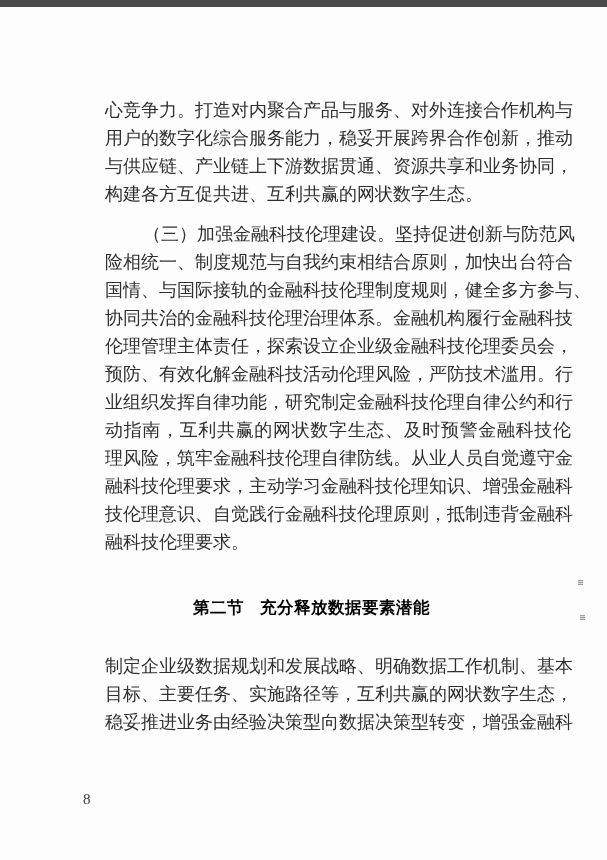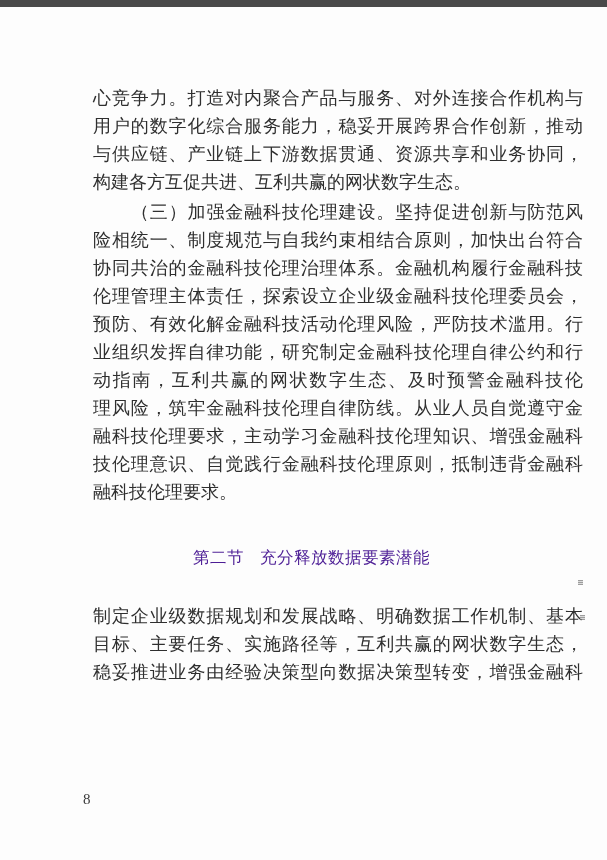--- a/index.html
+++ b/index.html
@@ -28,21 +28,21 @@
     background: #4a4a4a;
   }
   
   .content {
     position: absolute;
     top: 84px;
     left: 93px;
     width: 490px;
     color: #2f2f2f;
   }
-  .para { margin: 0; padding: 0; }
+  .para { margin: 12px; padding: 0; }
   .para-2 { margin-top: 2px; }
   .ln {
     height: 28px;
     line-height: 28px;
     font-size: 18px;
     letter-spacing: 0;
     white-space: nowrap;
     text-align: justify;
     text-align-last: justify;
     text-justify: inter-character;
@@ -54,23 +54,23 @@
     white-space: normal;
   }
   
   .ln.ind { text-indent: 38px; }
   .heading {
     margin-top: 38px;
     height: 28px;
     line-height: 28px;
     padding-left: 100px;
     font-size: 16.5px;
-    font-weight: normal;
+    font-weight: bold;
     letter-spacing: 0.5px;
-    color: #4c1d95;
+    color: #000000;
     white-space: nowrap;
   }
   .heading .ht { margin-left: 16px; }
   .para-3 { margin-top: 30px; }
   .page-number {
     position: absolute;
     left: 83px;
     top: 791px;
     font-size: 15px;
     color: #3a3a3a;
@@ -98,20 +98,21 @@
     <div class="para">
       <div class="ln">心竞争力。打造对内聚合产品与服务、对外连接合作机构与</div>
       <div class="ln">用户的数字化综合服务能力，稳妥开展跨界合作创新，推动</div>
       <div class="ln">与供应链、产业链上下游数据贯通、资源共享和业务协同，</div>
       <div class="ln end">构建各方互促共进、互利共赢的网状数字生态。</div>
     </div>
 
     <div class="para para-2">
       <div class="ln ind">（三）加强金融科技伦理建设。坚持促进创新与防范风</div>
       <div class="ln">险相统一、制度规范与自我约束相结合原则，加快出台符合</div>
+      <div class="ln">国情、与国际接轨的金融科技伦理制度规则，健全多方参与、</div>
       <div class="ln">协同共治的金融科技伦理治理体系。金融机构履行金融科技</div>
       <div class="ln">伦理管理主体责任，探索设立企业级金融科技伦理委员会，</div>
       <div class="ln">预防、有效化解金融科技活动伦理风险，严防技术滥用。行</div>
       <div class="ln">业组织发挥自律功能，研究制定金融科技伦理自律公约和行</div>
       <div class="ln">动指南，互利共赢的网状数字生态、及时预警金融科技伦</div>
       <div class="ln">理风险，筑牢金融科技伦理自律防线。从业人员自觉遵守金</div>
       <div class="ln">融科技伦理要求，主动学习金融科技伦理知识、增强金融科</div>
       <div class="ln">技伦理意识、自觉践行金融科技伦理原则，抵制违背金融科</div>
       <div class="ln end">融科技伦理要求。</div>
     </div>

